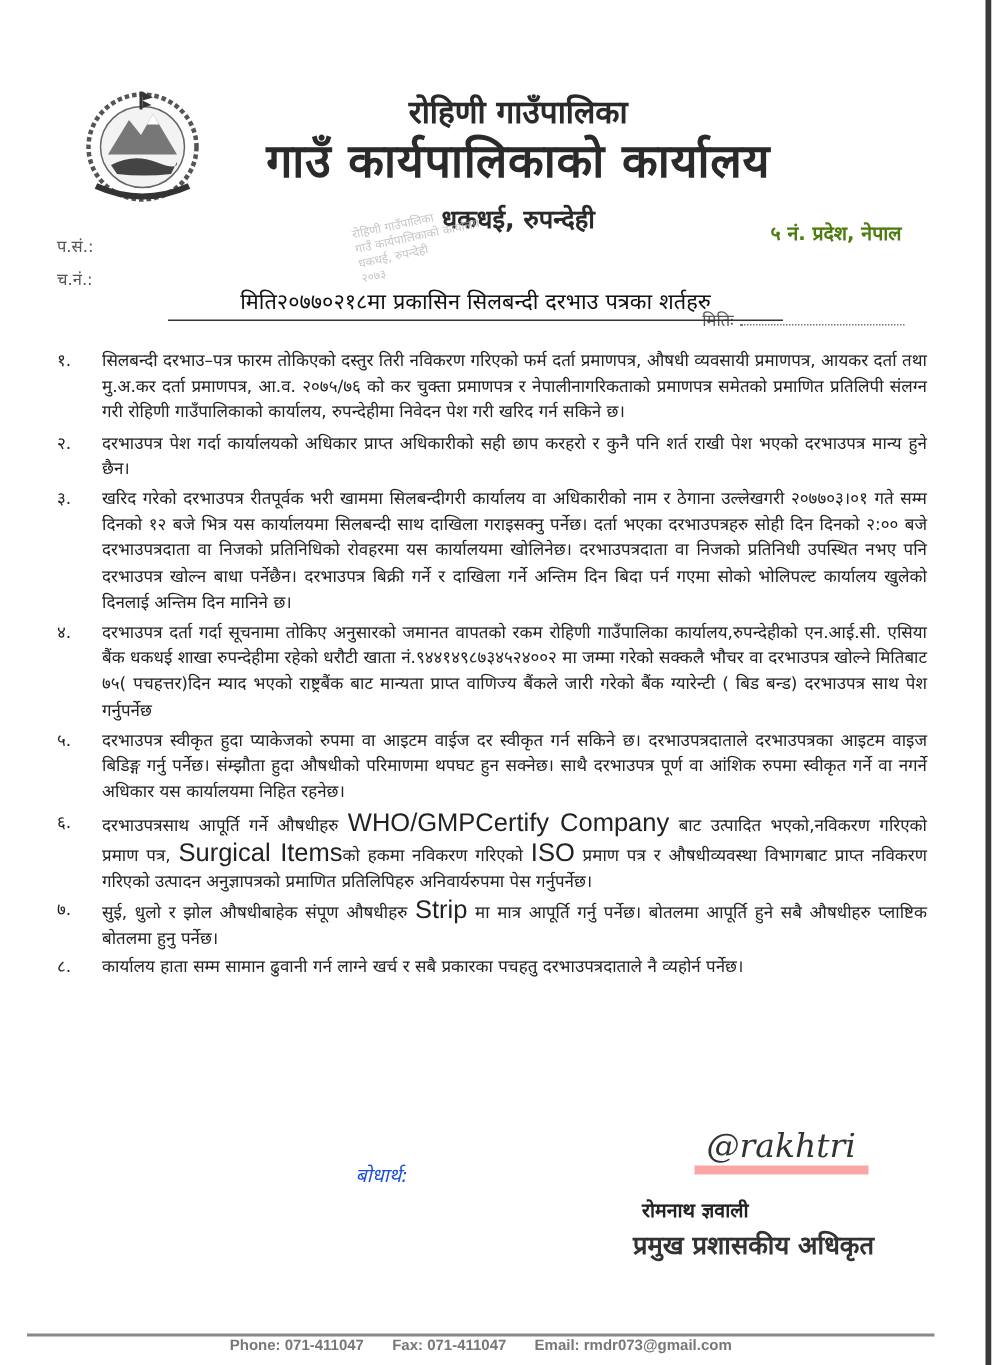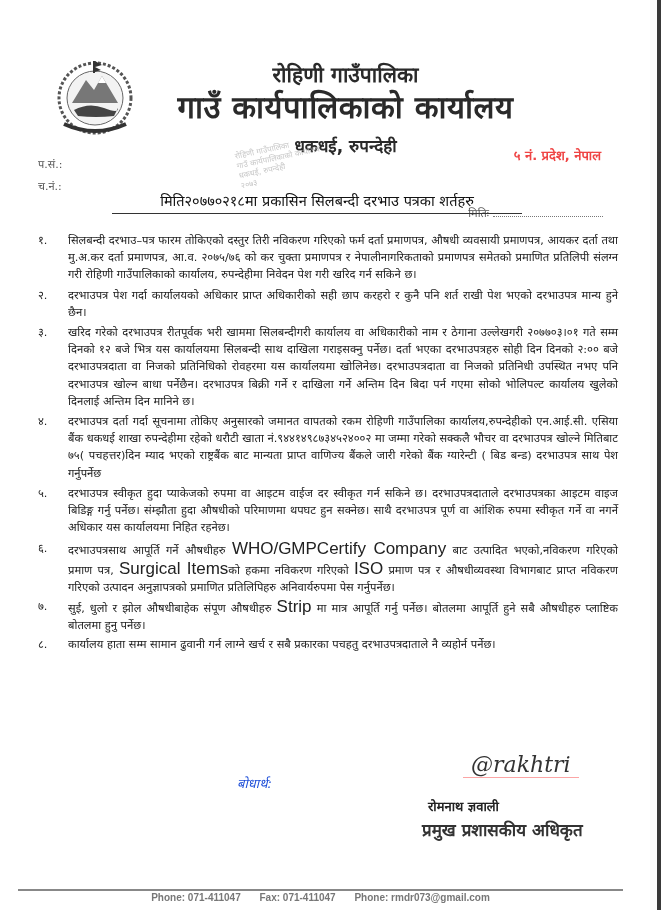--- a/index.html
+++ b/index.html
@@ -5,36 +5,36 @@
   html, body { margin: 0; padding: 0; }
   body {
     width: 661px; height: 910px; background: #ffffff; position: relative; overflow: hidden;
     font-family: "DejaVu Sans", sans-serif; color: #1a1a1a;
   }
   .edge-bar { position: absolute; right: 0; top: 0; width: 4px; height: 910px; background: #3a3a3a; }
   .logo { position: absolute; left: 54px; top: 58px; width: 82px; height: 78px; }
   .hdr-l1 { position: absolute; left: 0; width: 661px; top: 60px; text-align: center; font-size: 21px; font-weight: bold; color: #2a2a2a; padding-left: 30px; box-sizing: border-box; }
   .hdr-l2 { position: absolute; left: 0; width: 661px; top: 85px; text-align: center; font-size: 31px; font-weight: bold; color: #2a2a2a; padding-left: 30px; box-sizing: border-box; letter-spacing: 0.5px; }
   .hdr-l3 { position: absolute; left: 0; width: 661px; top: 134px; text-align: center; font-size: 17px; font-weight: bold; color: #2a2a2a; padding-left: 30px; box-sizing: border-box; }
-  .province { position: absolute; right: 60px; top: 146px; font-size: 13px; font-weight: bold; color: #ef4444; }
+  .province { position: absolute; right: 60px; top: 146px; font-size: 13px; font-weight: bold; color: #4d7c0f; }
   .ref { position: absolute; left: 38px; font-size: 11px; color: #555; }
   .ref1 { top: 156px; }
   .ref2 { top: 178px; }
   .date-line { position: absolute; right: 58px; top: 176px; font-size: 11px; color: #555; margin-top: 29px; }
   .date-dots { display: inline-block; width: 110px; border-bottom: 1px dotted #777; margin-left: 4px; height: 10px; }
   .stamp { position: absolute; left: 240px; top: 140px; width: 110px; height: 70px; color: #b8b8b8; font-size: 8px; transform: rotate(-12deg); line-height: 10px; opacity: 0.8; }
   .title { position: absolute; left: 112px; top: 190px; width: 410px; text-align: center; font-size: 14.5px; color: #111; border-bottom: 1.5px solid #333; padding-bottom: 3px; white-space: nowrap; }
   .terms { position: absolute; left: 38px; top: 232px; width: 580px; font-size: 11.3px; line-height: 17.2px; color: #222; }
   .term { display: flex; margin-bottom: 0; }
   .term-num { width: 30px; flex: none; }
   .term-text { flex: 1; text-align: justify; }
   .en { font-family: "Liberation Sans", sans-serif; font-size: 17px; }
   .t2 { margin-top: 3px; } .t3 { margin-top: 3px; } .t4 { margin-top: 3px; } .t5 { margin-top: 3px; } .t6 { margin-top: 4px; } .t7 { margin-top: 2px; } .t8 { margin-top: 2px; }
   .cc { position: absolute; left: 237px; top: 774px; font-size: 13px; color: #1d4ed8; font-style: italic; }
-  .signature { position: absolute; left: 463px; top: 752px; font-size: 22px; font-family: "DejaVu Serif", serif; font-style: italic; color: #333; border-bottom: 1px solid #fca5a5; padding: 0 8px; }
+  .signature { position: absolute; left: 463px; top: 752px; font-size: 22px; font-family: "DejaVu Serif", serif; font-style: italic; color: #333; border-bottom: 6px solid #fca5a5; padding: 0 8px; }
   .sig-name { position: absolute; left: 428px; top: 797px; font-size: 13px; font-weight: bold; color: #222; }
   .sig-title { position: absolute; left: 422px; top: 818px; font-size: 17px; font-weight: bold; color: #333; }
   .footer-rule { position: absolute; left: 18px; top: 889px; width: 605px; height: 2px; background: #888; }
   .footer { position: absolute; left: 0; top: 892px; width: 661px; text-align: center; font-family: "Liberation Sans", sans-serif; font-size: 10px; font-weight: bold; color: #777; padding-right: 20px; box-sizing: border-box; }
   .footer span { margin: 0 8px; }
 </style>
 </head>
 <body>
 
 <div class="edge-bar"></div>
@@ -113,14 +113,14 @@
 
 <div class="cc">बोधार्थ:</div>
 <div class="signature">@rakhtri</div>
 <div class="sig-name">रोमनाथ ज्ञवाली</div>
 <div class="sig-title">प्रमुख प्रशासकीय अधिकृत</div>
 
 <div class="footer-rule"></div>
 <div class="footer">
   <span>Phone: 071-411047</span>
   <span>Fax: 071-411047</span>
-  <span>Phone: rmdr073@gmail.com</span>
+  <span>Email: rmdr073@gmail.com</span>
 </div>
 
 </body></html>

